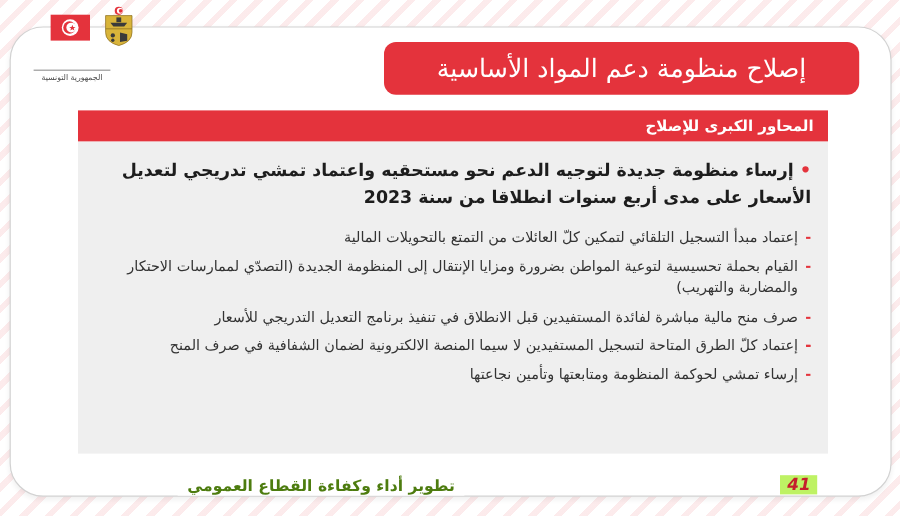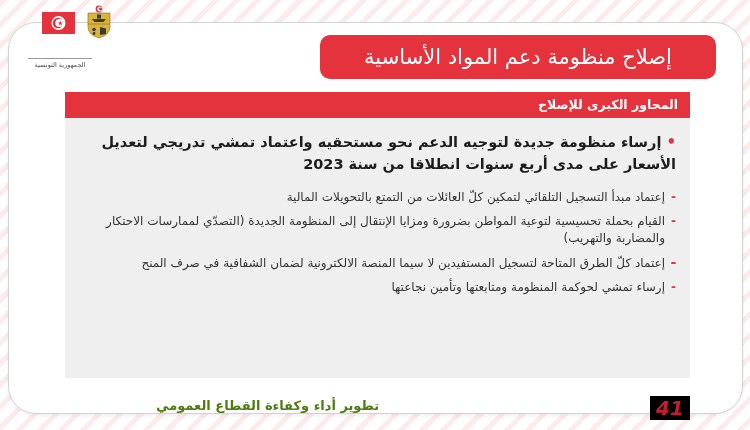--- a/index.html
+++ b/index.html
@@ -58,22 +58,22 @@
     position:absolute;right:0;top:0;color:var(--brand-red,#E4333C);font-weight:bold;
   }
   
   .footer-tagline{
     position:absolute;left:148px;top:398px;
     background:#ffffff;padding:0 8px;
     color:#4d7c0f;font-size:13px;font-weight:bold;direction:rtl;white-space:nowrap;
   }
   .page-number{
     position:absolute;left:650px;top:396px;
-    background:#000000;padding:0 6px;
-    color:var(--page-red,#C51F2D);font-size:20px;font-weight:bold;font-style:italic;
+    background:#bef264;padding:0 6px;
+    color:var(--page-red,#C51F2D);font-size:14px;font-weight:bold;font-style:italic;
   }
 </style>
 </head>
 <body>
 
 <div class="card"></div>
 
 <svg class="flag" viewBox="0 0 33 22">
   <rect x="0" y="0" width="33" height="22" fill="#E4333C"></rect>
   <circle cx="16.5" cy="11" r="7" fill="#ffffff"></circle>
@@ -109,21 +109,21 @@
 
       <li>
         <span class="dash">-</span><span>إعتماد مبدأ التسجيل التلقائي لتمكين كلّ العائلات من التمتع بالتحويلات المالية</span>
       </li>
 
       <li>
         <span class="dash">-</span><span>القيام بحملة تحسيسية لتوعية المواطن بضرورة ومزايا الإنتقال إلى المنظومة الجديدة (التصدّي لممارسات الاحتكار والمضاربة والتهريب)</span>
       </li>
 
       <li>
-        <span class="dash">-</span>
+        <span class="dash">-</span><span>صرف منح مالية مباشرة لفائدة المستفيدين قبل الانطلاق في تنفيذ برنامج التعديل التدريجي للأسعار</span>
       </li>
 
       <li>
         <span class="dash">-</span>
       </li>
 
       <li>
         <span class="dash">-</span><span>إعتماد كلّ الطرق المتاحة لتسجيل المستفيدين لا سيما المنصة الالكترونية لضمان الشفافية في صرف المنح</span>
       </li>
 

